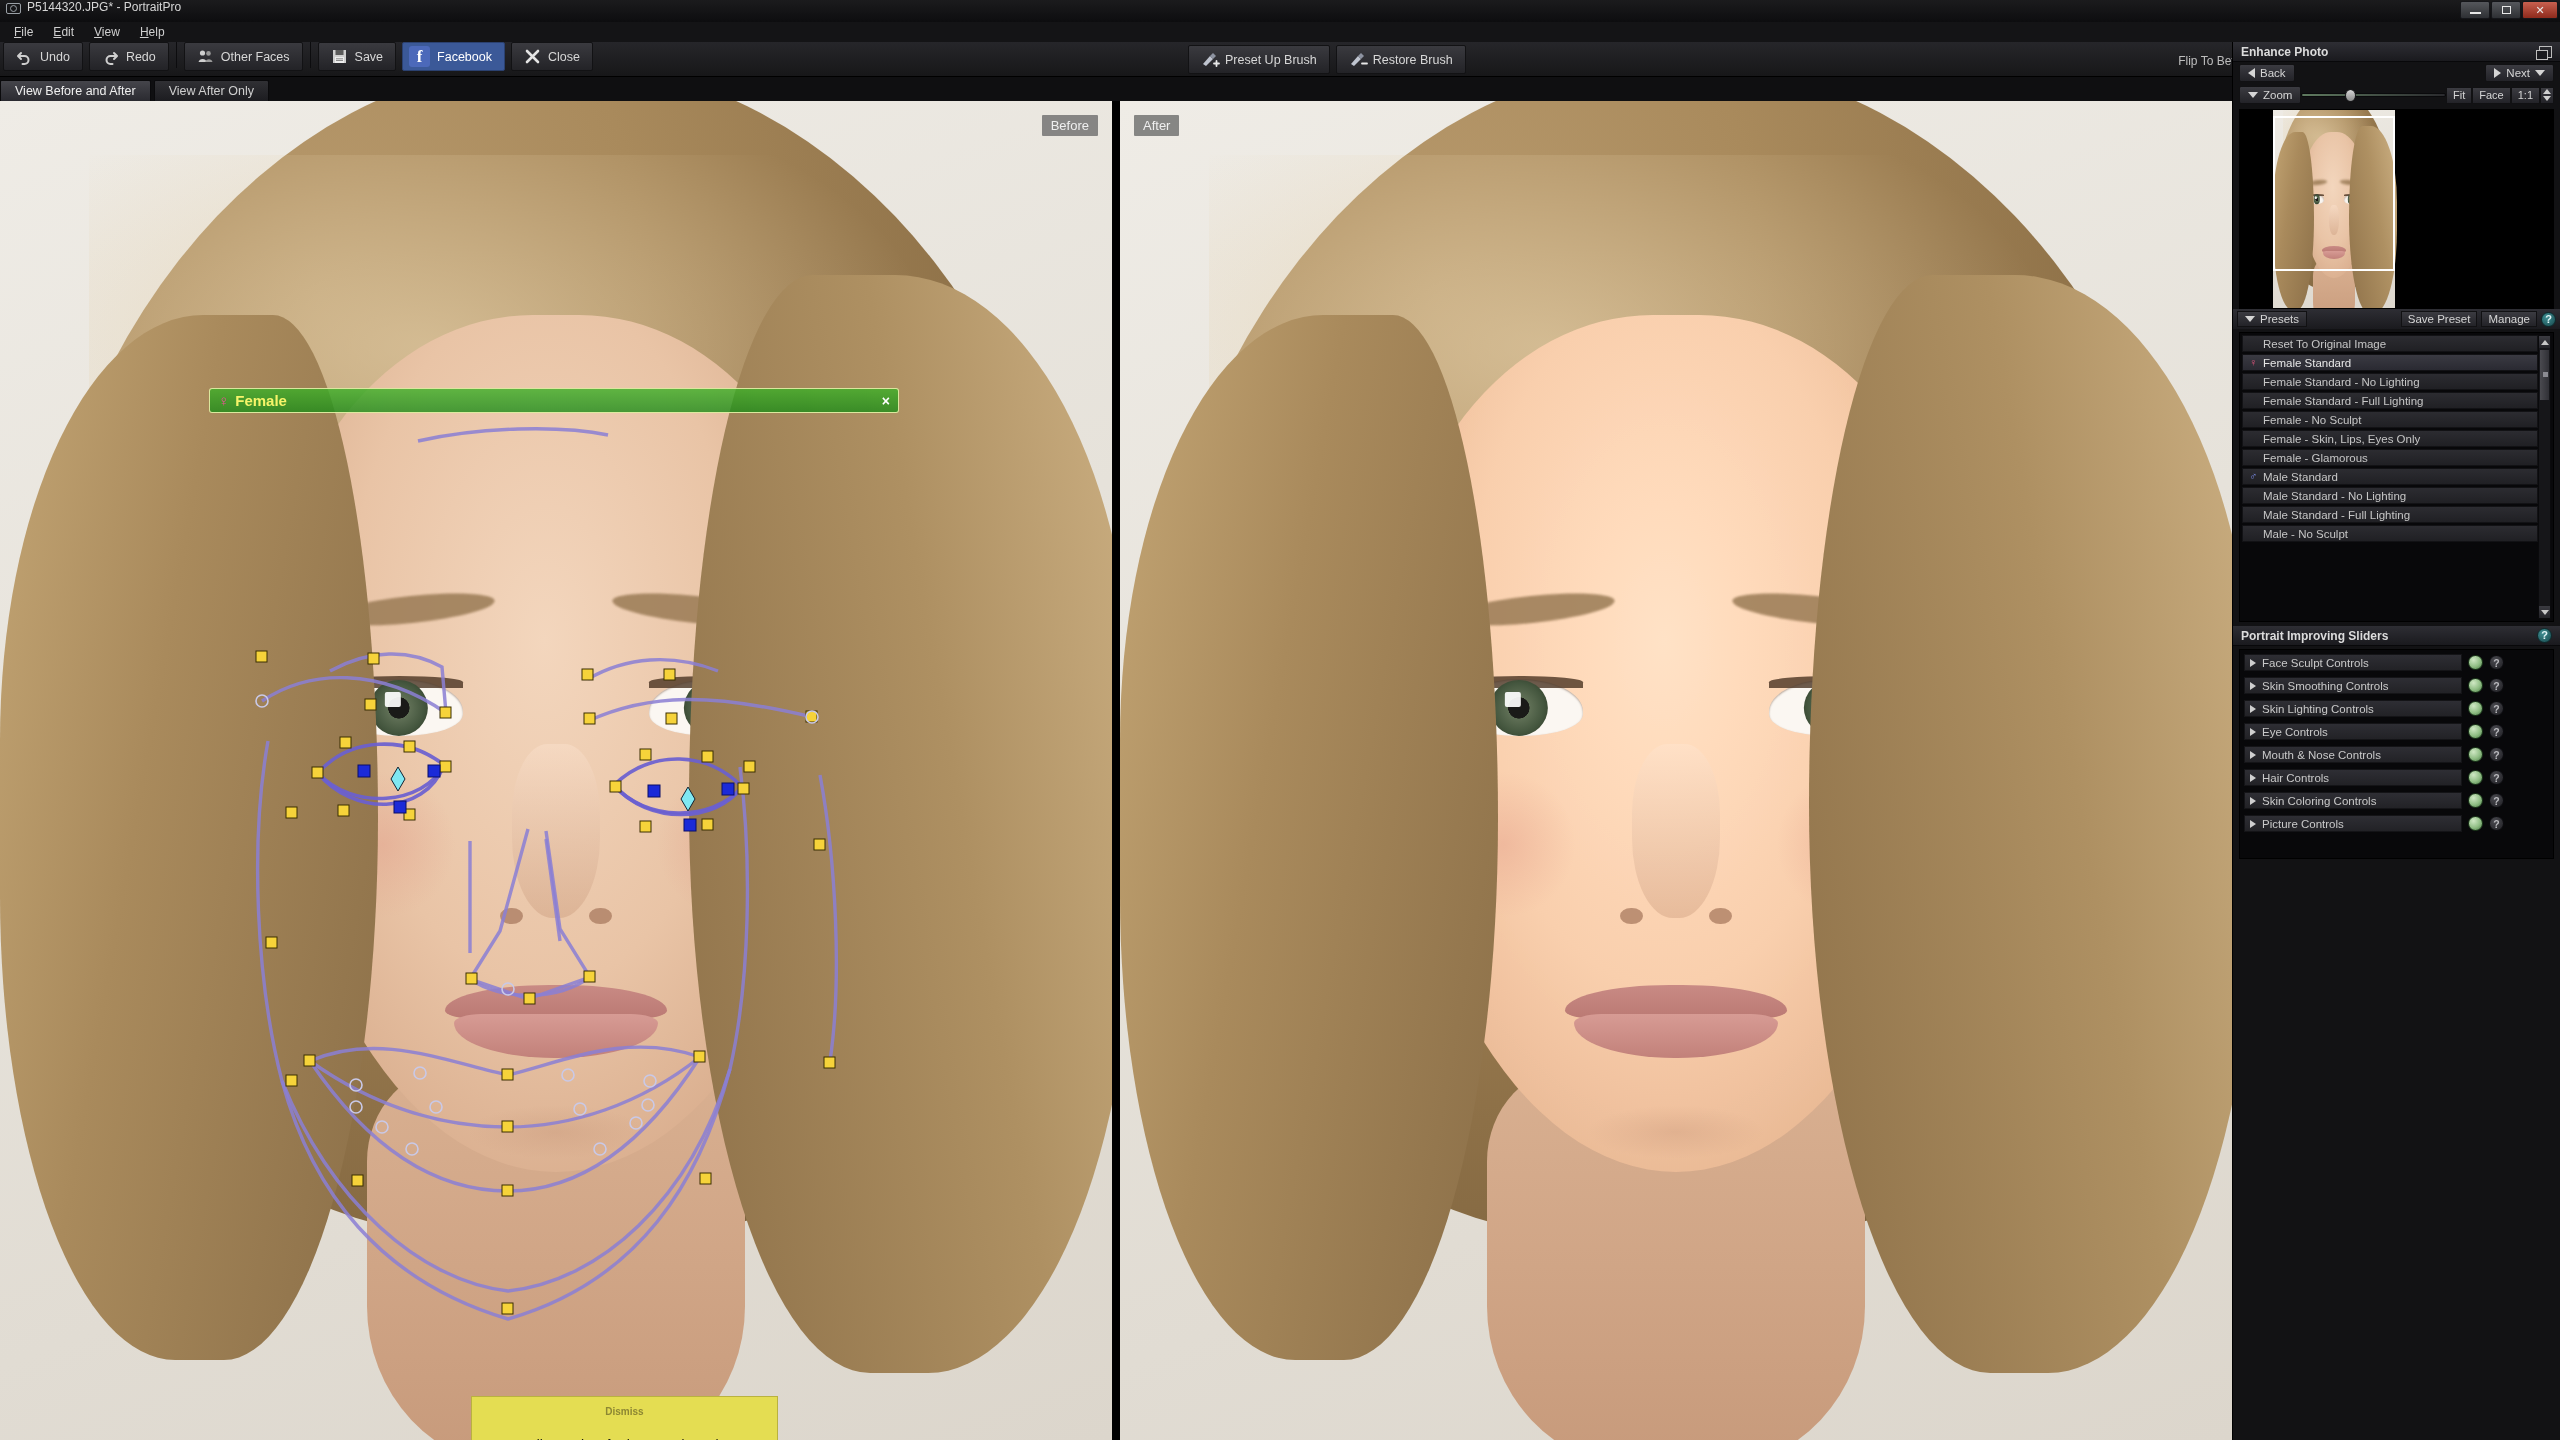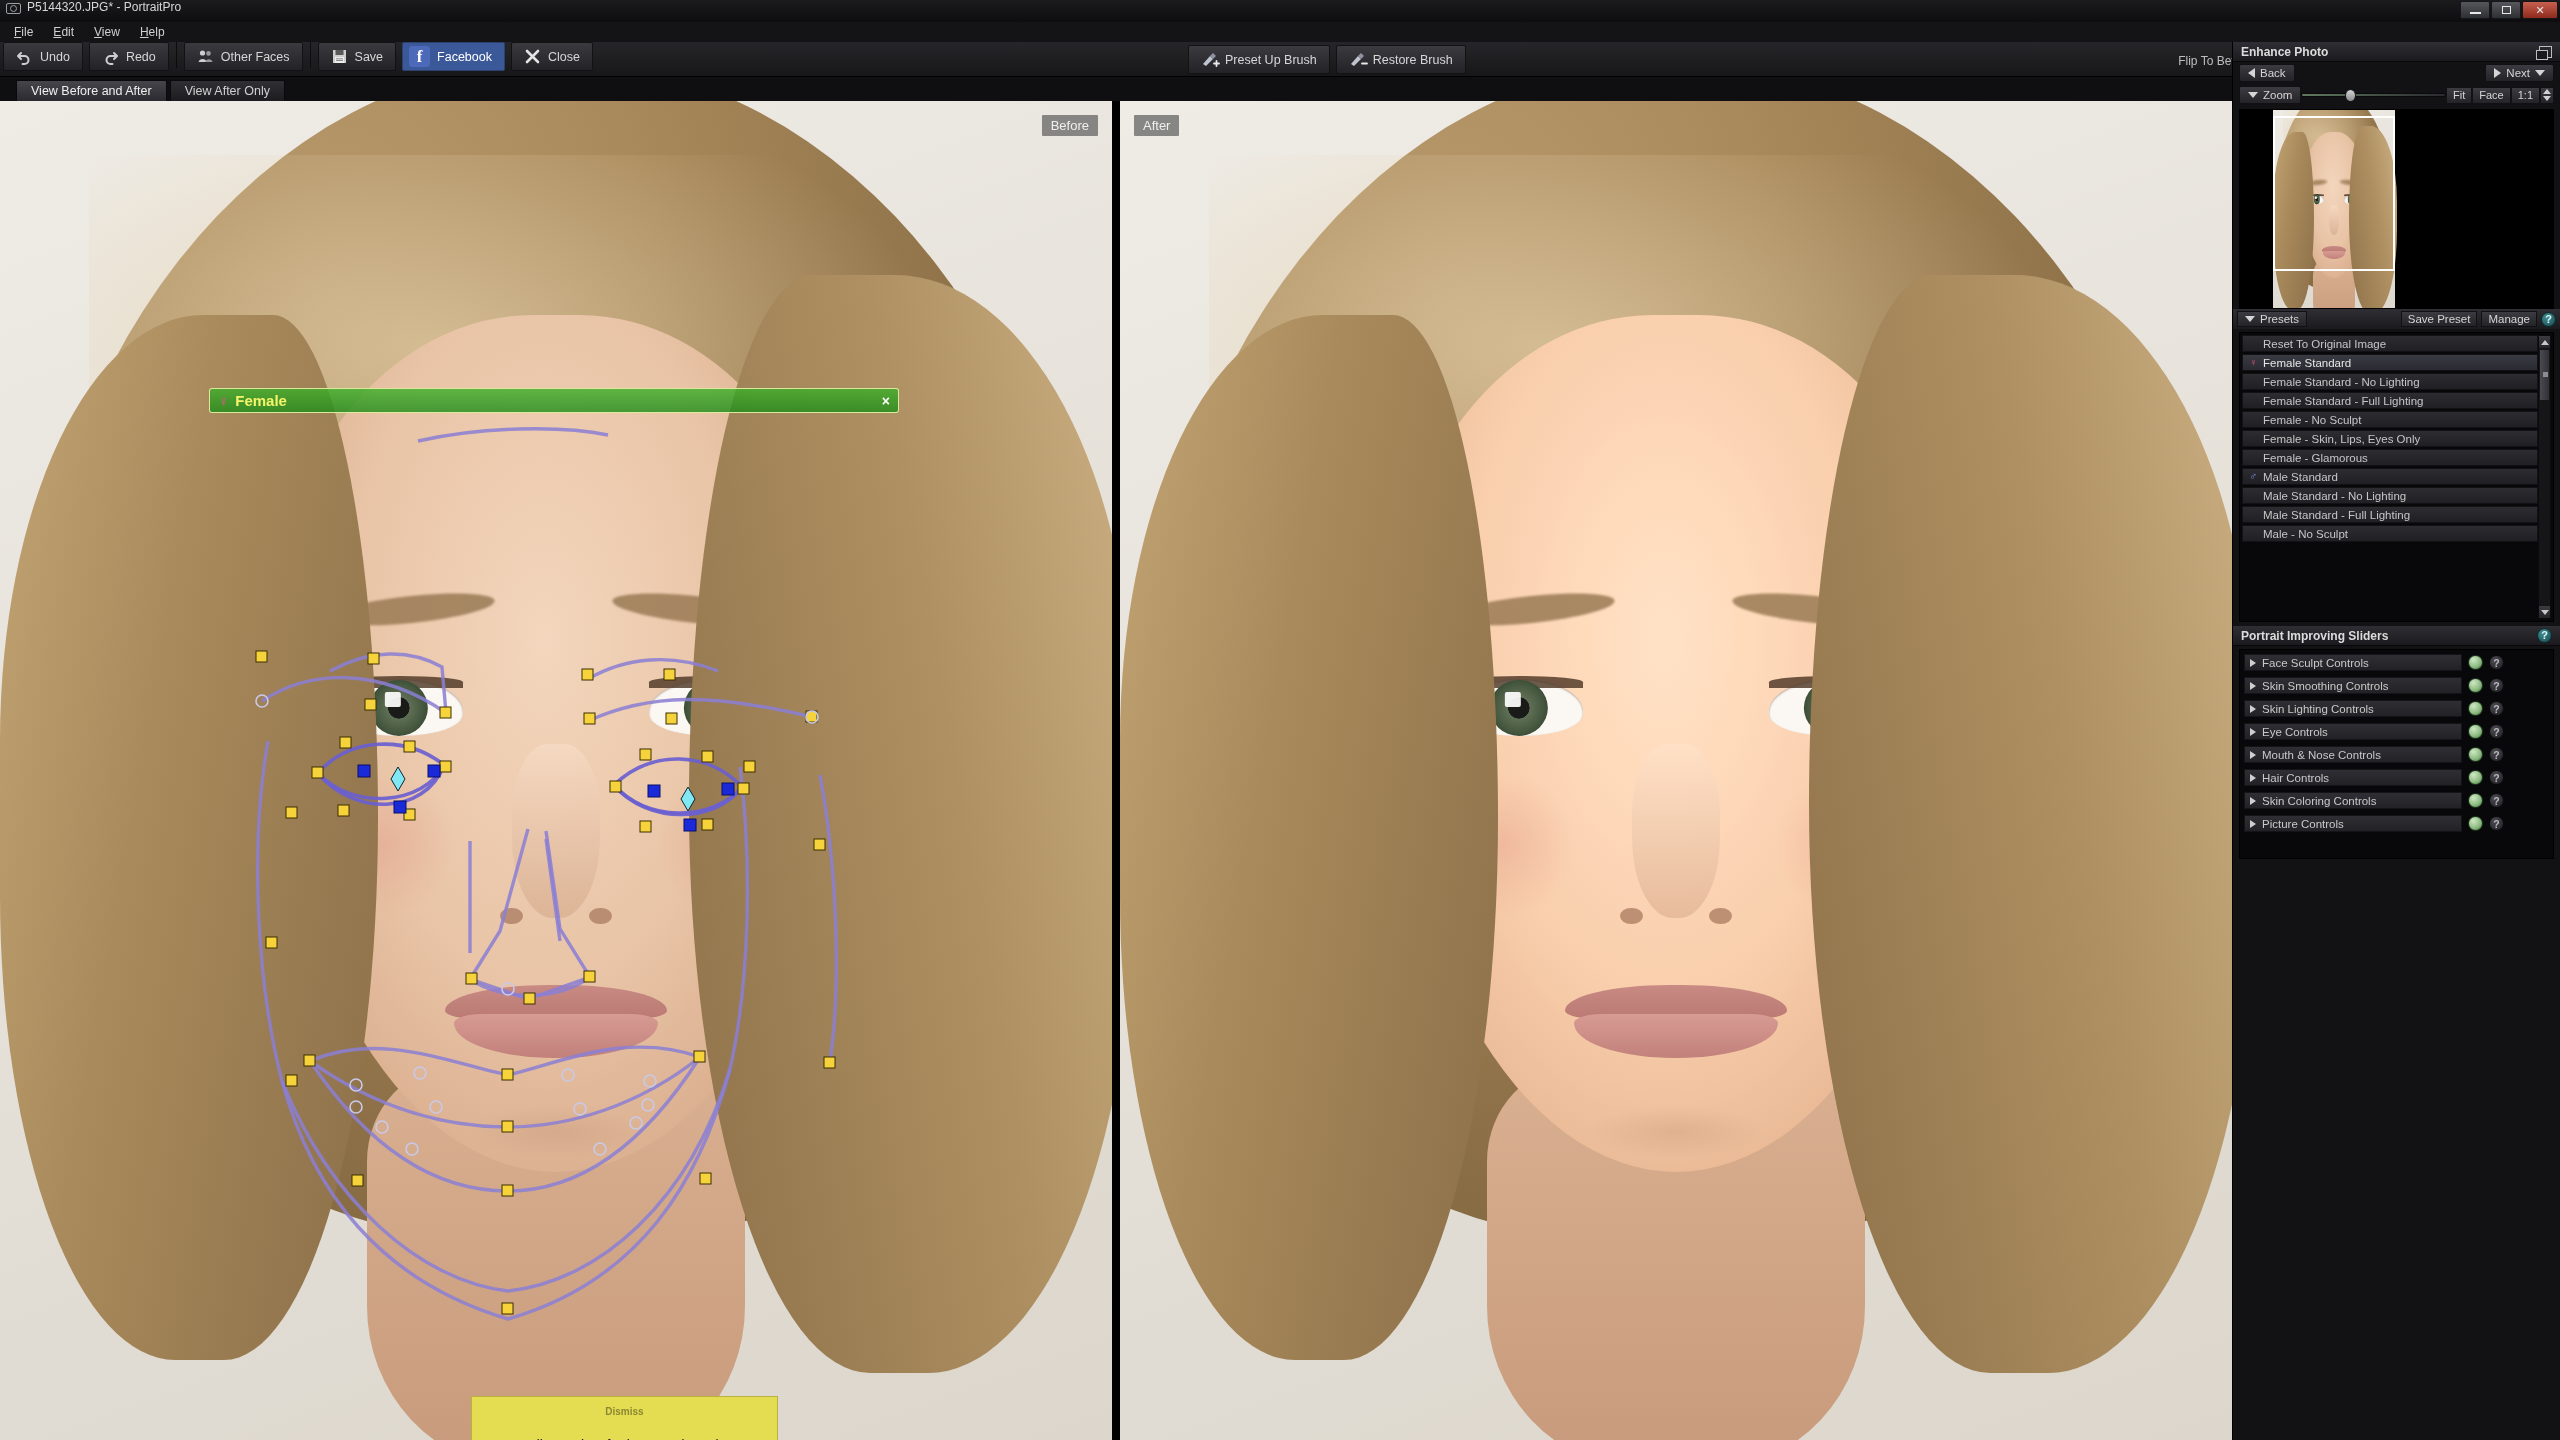--- a/index.html
+++ b/index.html
@@ -42,21 +42,21 @@
     display:flex;align-items:center;justify-content:center;line-height:1; }
   .sep{ width:1px;height:26px;background:#0c0c0e;margin:0 4px; }
   .ico{ width:17px;height:17px;display:inline-block;position:relative;flex:0 0 auto; }
   .ico svg{ display:block; }
   #center-tools{ position:absolute; left:1185px; top:0; height:35px; display:flex; align-items:center; }
   #flip-label{ position:absolute; right:300px; top:10px; font-size:12px; color:#bdbdbd;
     padding:2px 8px; }
 
   
   #viewtabs{ position:absolute; left:0; top:77px; width:2232px; height:24px;
-    background:#0f0f11; display:flex; align-items:flex-end; padding-left:16px; }
+    background:#0f0f11; display:flex; align-items:flex-end; padding-left:0; }
   .vtab{ height:21px; padding:0 14px; font-size:12.5px; display:flex;align-items:center;
     background:linear-gradient(to bottom,#303034,#1c1c20); border:1px solid #0a0a0c;
     border-bottom:none; color:#cfcfcf; margin-right:3px; border-radius:2px 2px 0 0;}
   .vtab.active{ background:linear-gradient(to bottom,#45454b,#2a2a30); color:#efefef; }
 
   
   #panes{ position:absolute; left:0; top:101px; width:2232px; height:1339px; background:#000;
     display:flex; }
   .pane{ position:relative; overflow:hidden; background:#404040; }
   #pane-before{ width:1112px; height:1339px; }

